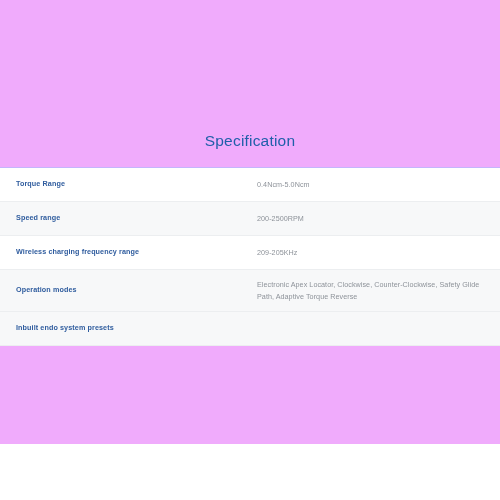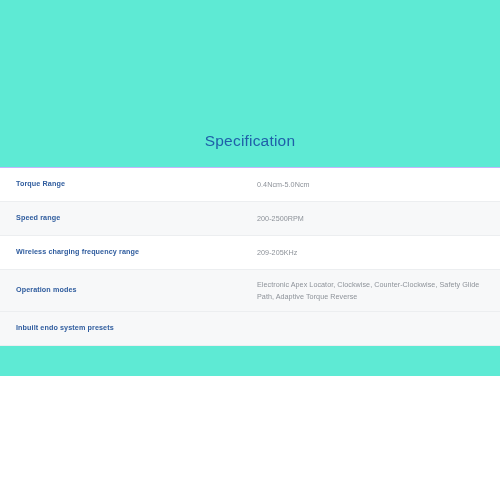--- a/index.html
+++ b/index.html
@@ -8,23 +8,23 @@
   }
   body {
     width: 500px;
     height: 500px;
     background: #ffffff;
     font-family: "Liberation Sans", sans-serif;
     overflow: hidden;
   }
   .page {
     width: 500px;
-    height: 376px;
+    height: 444px;
     position: relative;
-    background: #5eead4;
+    background: #f0abfc;
   }
   .spec-title {
     position: absolute;
     top: 132px;
     left: 0;
     width: 500px;
     text-align: center;
     font-size: 15.5px;
     font-weight: 400;
     color: #1f5fa9;

